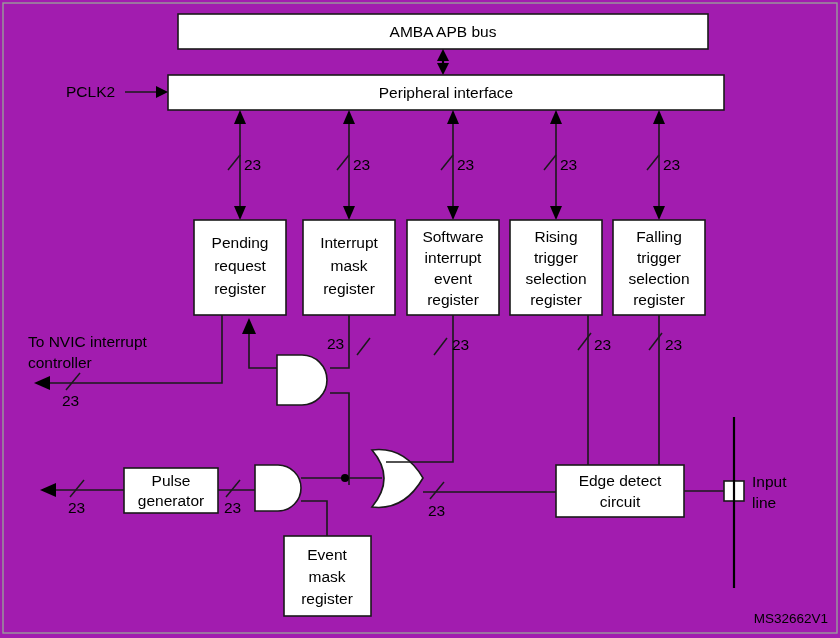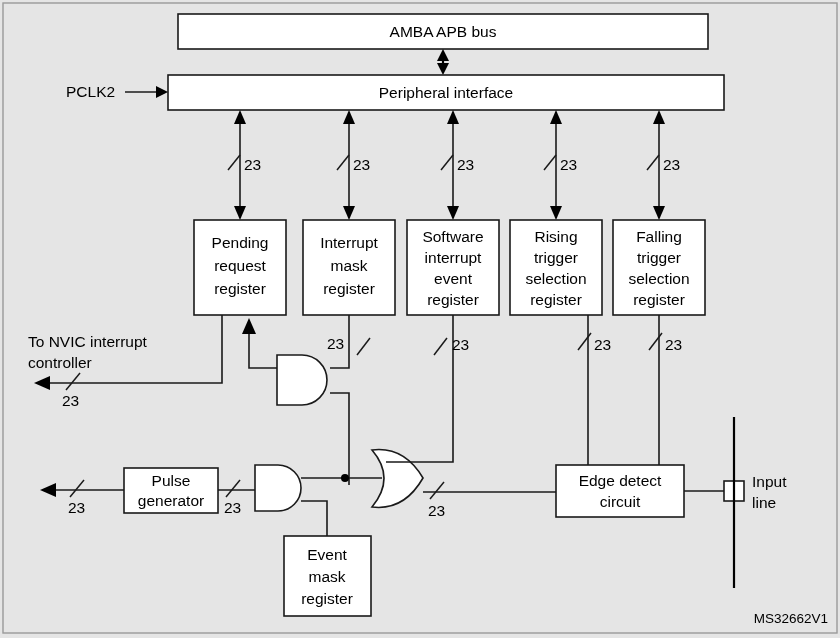--- a/index.html
+++ b/index.html
@@ -4,21 +4,21 @@
 <style>
   html, body {
     margin: 0;
     padding: 0;
     background: #ffffff;
   }
   #figure {
     position: relative;
     width: 840px;
     height: 638px;
-    background: #e5e5e5;
+    background: #a21caf;
     font-family: "Liberation Sans", sans-serif;
     overflow: hidden;
   }
   #diagram-svg {
     position: absolute;
     left: 0;
     top: 0;
   }
   .blk-label {
     font-family: "Liberation Sans", sans-serif;

